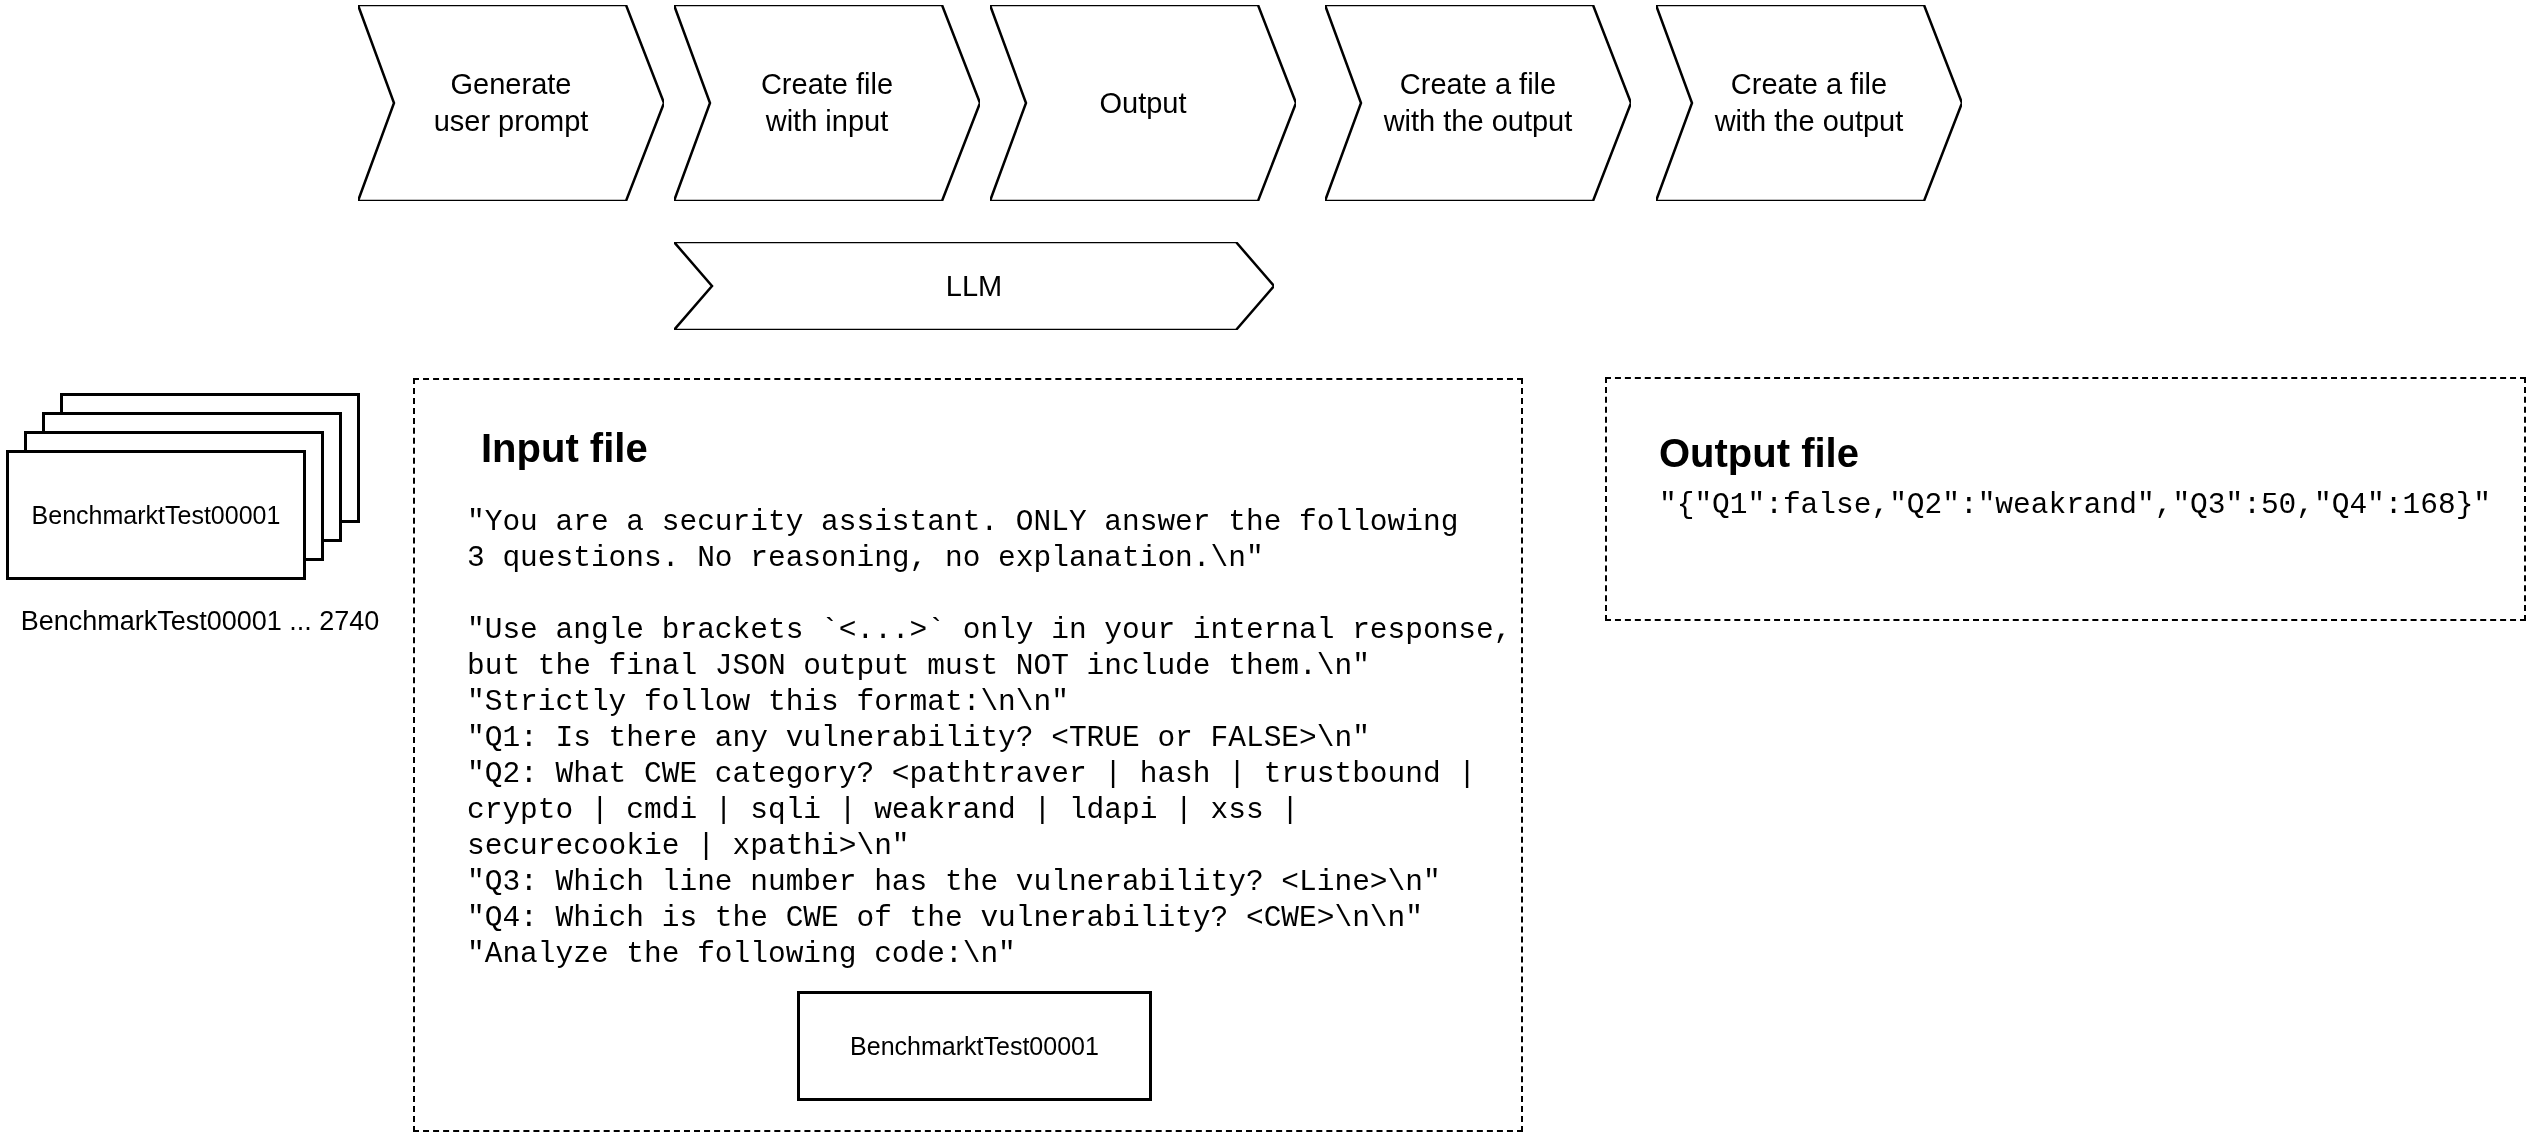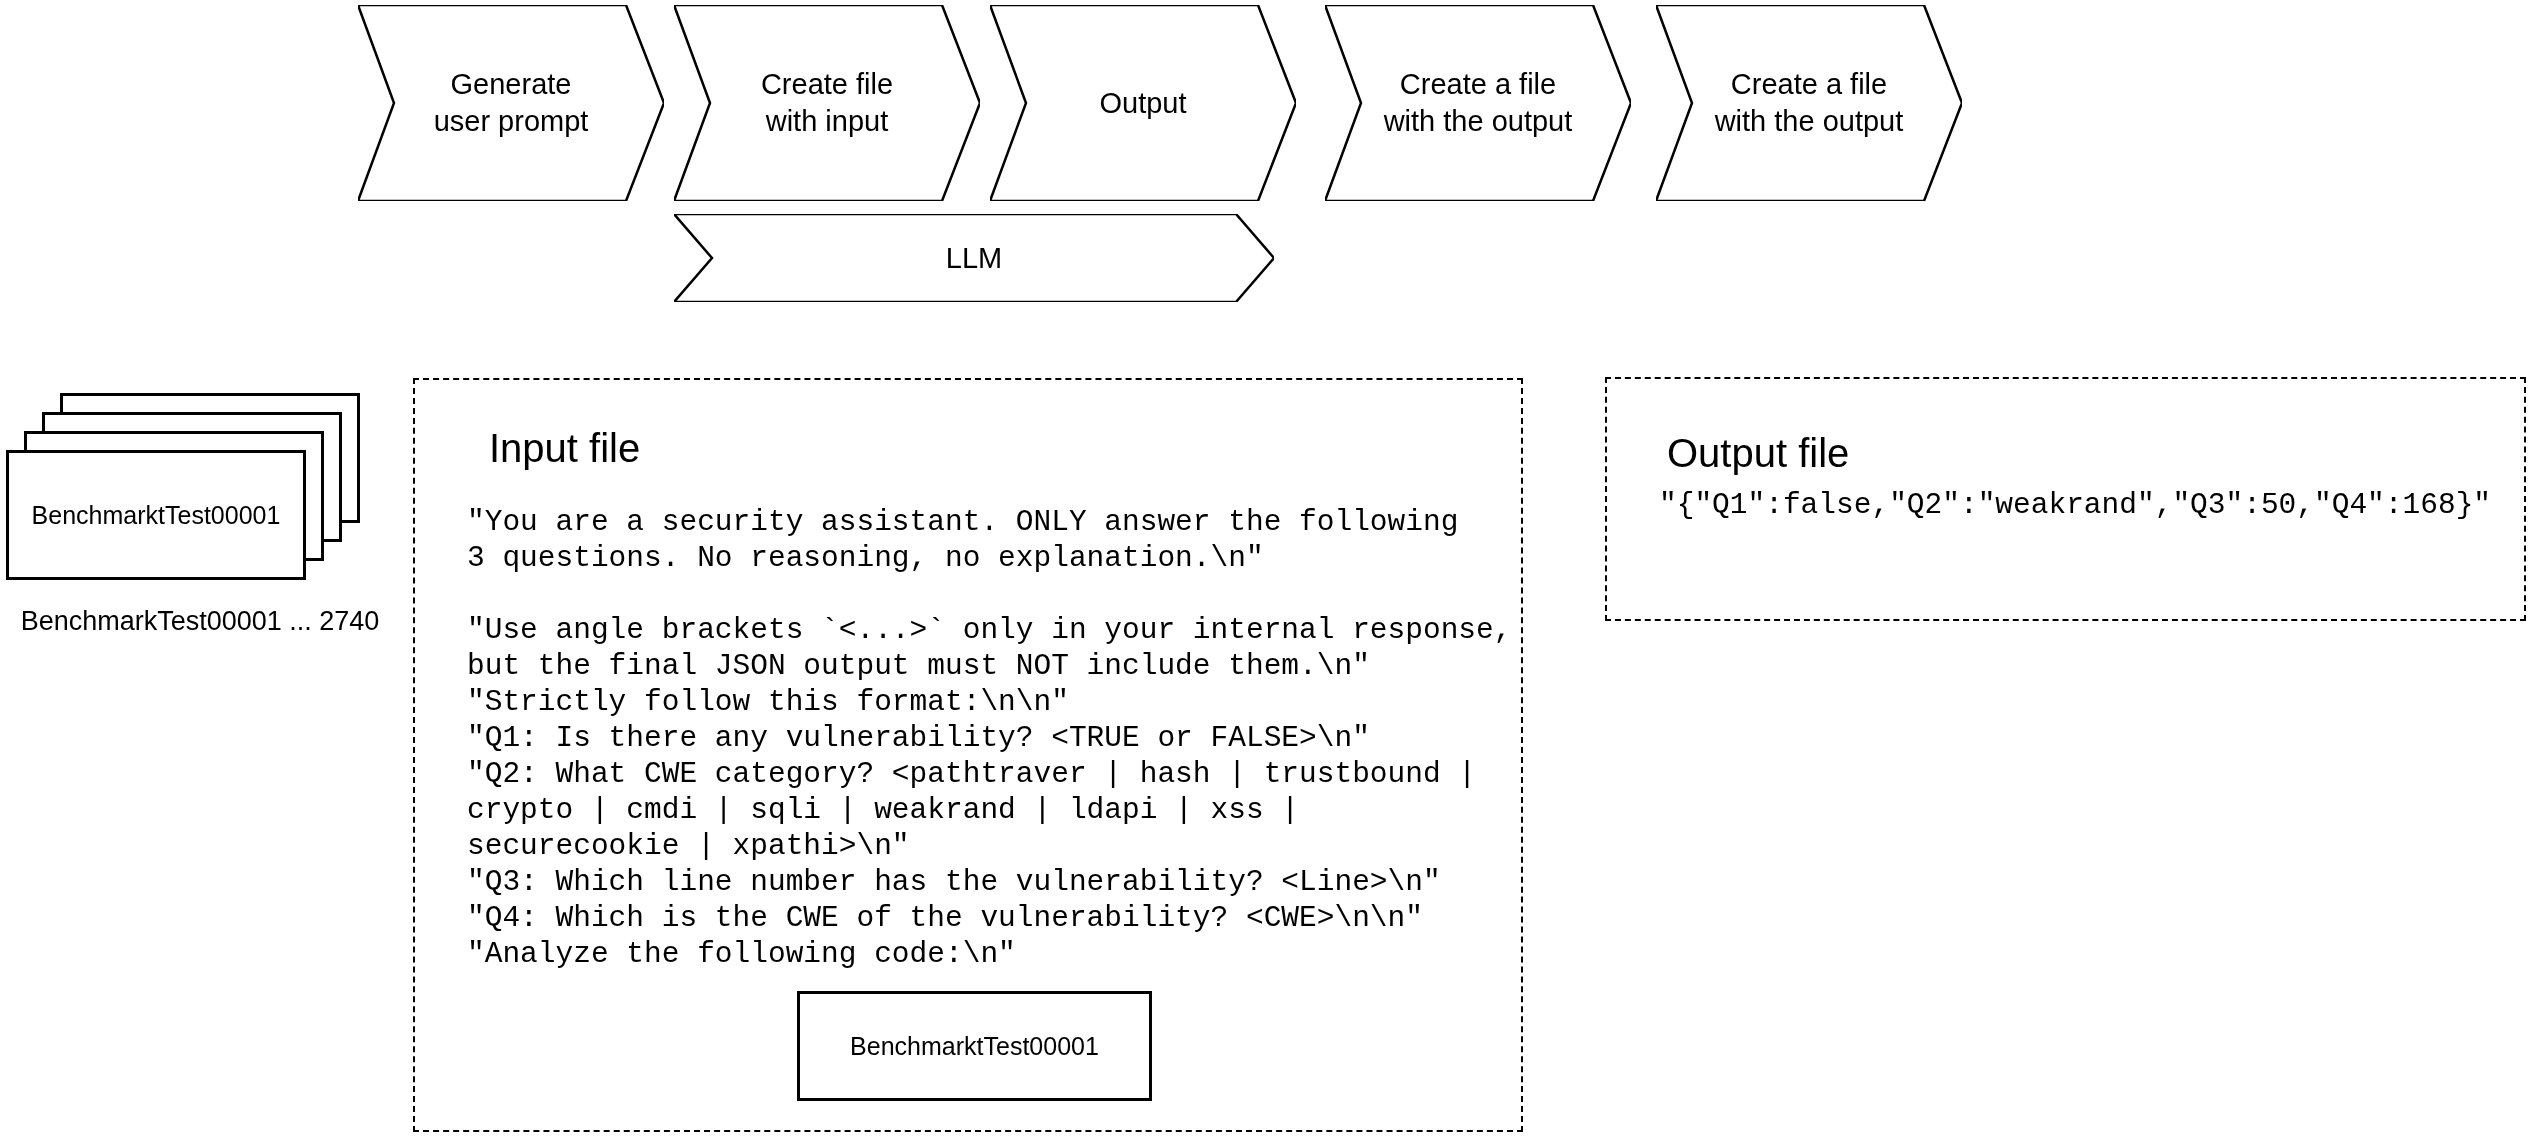--- a/index.html
+++ b/index.html
@@ -15,21 +15,21 @@
   }
   
   .chevron { position: absolute; top: 5px; width: 306px; height: 196px; }
   .chevron svg { position: absolute; left: 0; top: 0; display: block; }
   .chev-label {
     position: absolute; left: 10px; right: 10px; top: 0; bottom: 0;
     display: flex; align-items: center; justify-content: center;
     text-align: center; font-size: 29px; line-height: 37px;
     white-space: pre-line;
   }
-  .llm-banner { position: absolute; left: 674px; top: 214px; width: 600px; height: 88px; }
+  .llm-banner { position: absolute; left: 674px; top: 242px; width: 600px; height: 88px; }
   .llm-banner svg { position: absolute; left: 0; top: 0; display: block; }
   .llm-label {
     position: absolute; inset: 0;
     display: flex; align-items: center; justify-content: center;
     font-size: 29px;
   }
   
   .stack { position: absolute; left: 0; top: 380px; width: 400px; height: 270px; }
   .card {
     position: absolute; width: 300px; height: 130px;
@@ -44,21 +44,21 @@
     position: absolute; left: 0; top: 606px; width: 400px;
     text-align: center; font-size: 27px;
   }
   
   .panel {
     position: absolute; background: #ffffff;
     border: 2px dashed #000000;
   }
   .panel-input { left: 413px; top: 378px; width: 1110px; height: 754px; }
   .panel-output { left: 1605px; top: 377px; width: 921px; height: 244px; }
-  .panel-title { position: absolute; font-size: 40px; font-weight: 400; margin-left: 8px; }
+  .panel-title { position: absolute; font-size: 40px; font-weight: 700; }
   .panel-input .panel-title { left: 66px; top: 46px; }
   .panel-output .panel-title { left: 52px; top: 52px; }
   .mono {
     position: absolute;
     font-family: "Liberation Mono", "DejaVu Sans Mono", monospace;
     font-size: 29.5px; line-height: 36px; white-space: pre;
   }
   .panel-input .mono { left: 52px; top: 124px; }
   .panel-output .mono { left: 52px; top: 108px; }
   .embedded-file {

